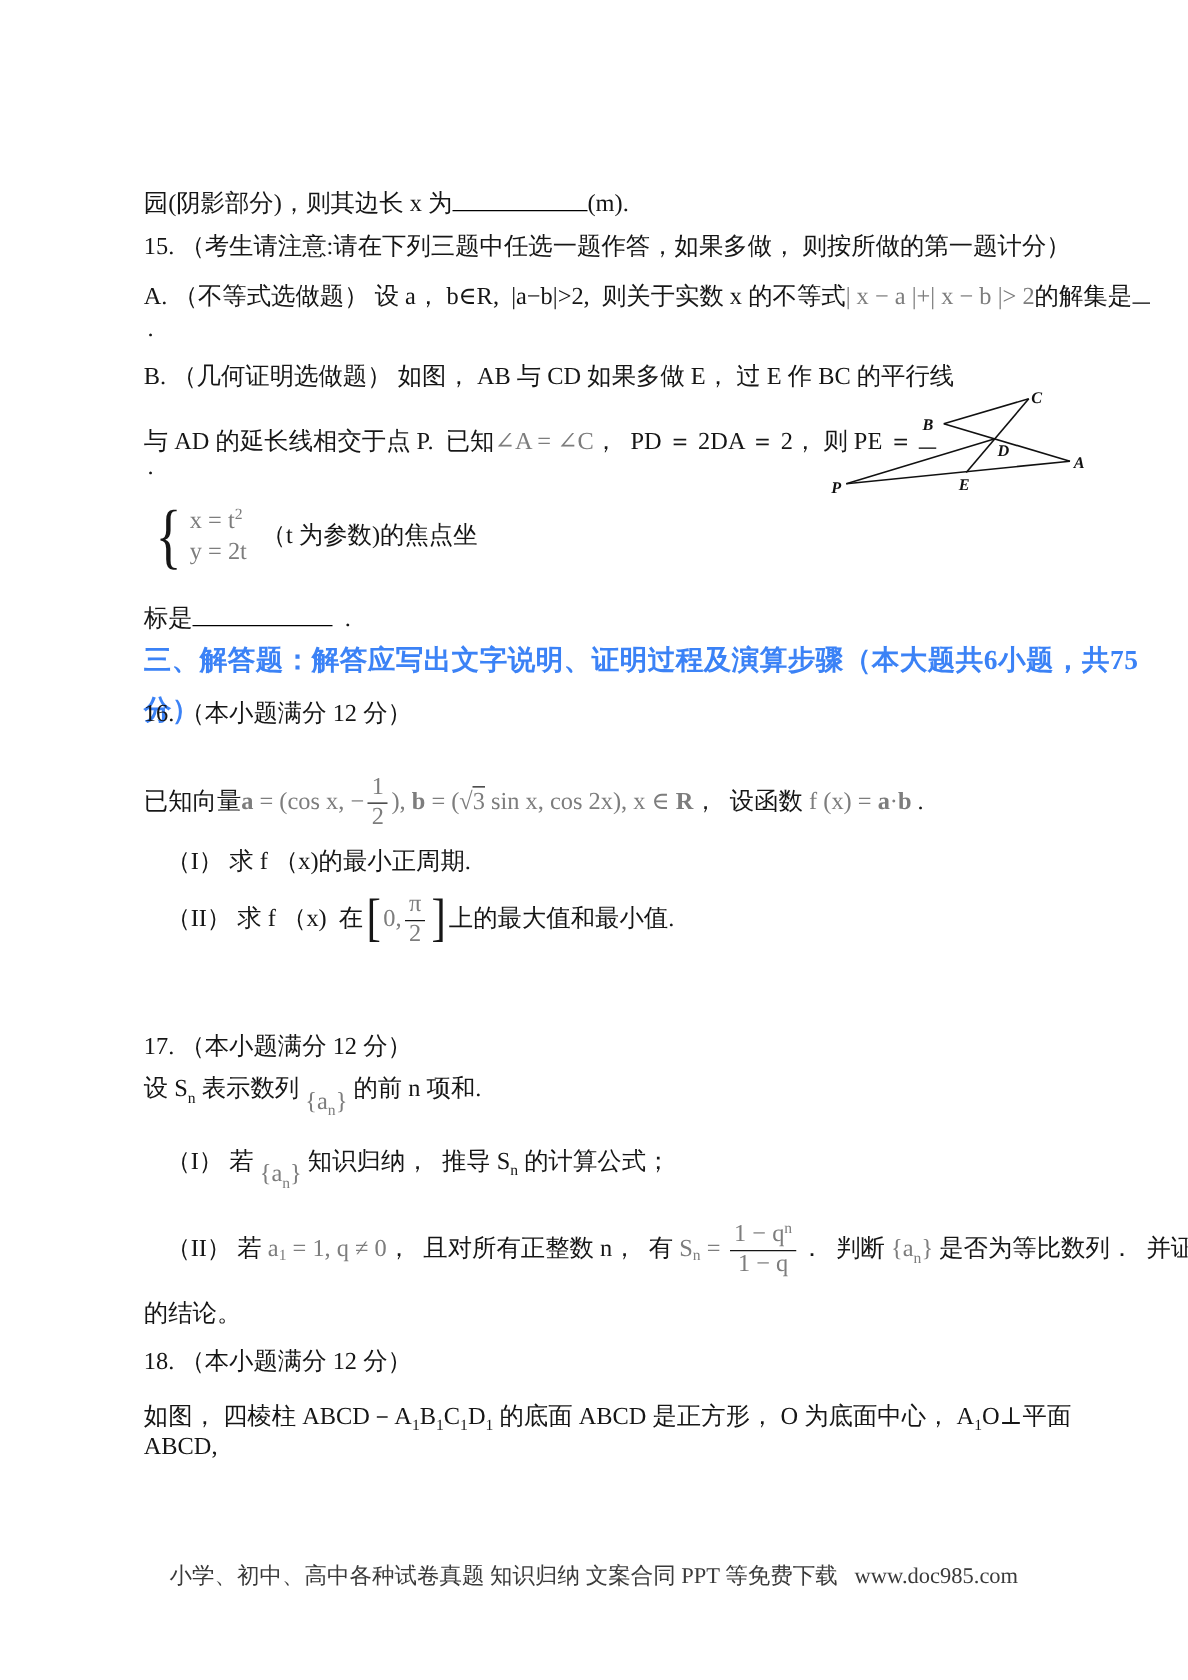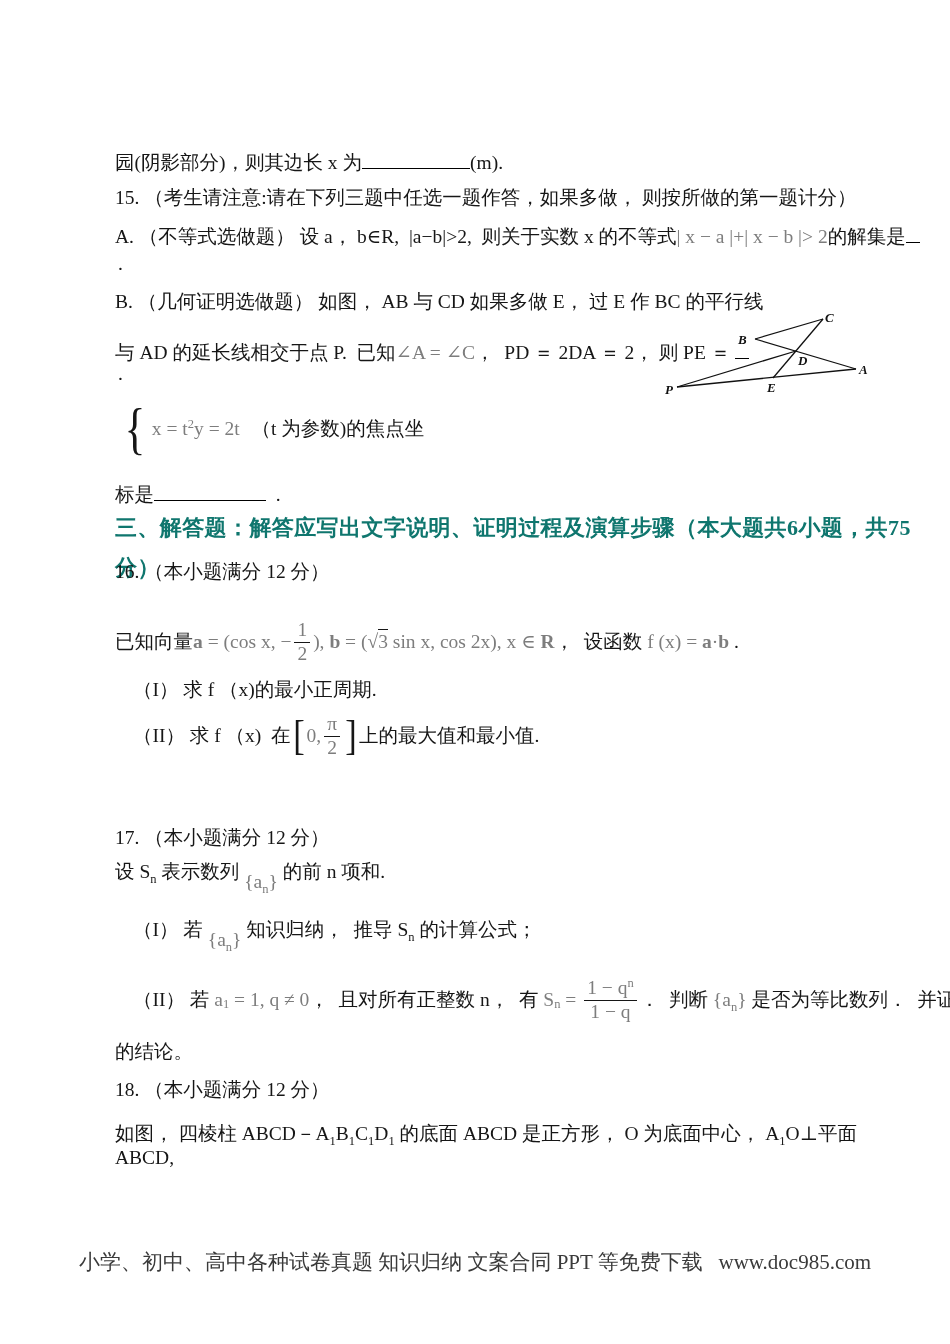--- a/index.html
+++ b/index.html
@@ -6,38 +6,38 @@
   body{
     width:950px;height:1344px;position:relative;background:#ffffff;
     font-family:"Liberation Serif","DejaVu Serif","DejaVu Sans",serif;
     color:#161616;font-size:19.5px;overflow:hidden;
   }
   .line{position:absolute;left:115px;white-space:pre;line-height:1.25;}
   .flexline{display:flex;align-items:center;}
   .indent{left:133px;}
   .dotline{left:118px;}
   .just{width:742px;white-space:normal;text-align:justify;text-align-last:justify;margin-top:12px;}
-  .head{font-weight:bold;font-size:22px;color:#0f766e;letter-spacing:0.4px;}
+  .head{font-weight:bold;font-size:22px;color:#3b82f6;letter-spacing:0.4px;}
   .m{}
   .bold{font-weight:bold;}
   .gray{color:#7d7d7d;}
   .sub{font-size:12.5px;position:relative;top:5px;}
   .sup{font-size:12.5px;position:relative;top:-7px;}
   .ovl{border-top:1.3px solid #161616;padding-top:0px;}
   .blank{display:inline-block;border-bottom:1.3px solid #000;height:1.02em;vertical-align:baseline;}
   .frac{display:inline-flex;flex-direction:column;align-items:center;vertical-align:middle;margin:0 3px;line-height:1.15;}
   .fr-n{display:block;border-bottom:1.3px solid #161616;padding:0 3px;}
   .fr-d{display:block;padding:0 3px;}
-  .stack{display:inline-flex;flex-direction:row;align-items:flex-start;line-height:1.3;margin:0 2px;}
+  .stack{display:inline-flex;flex-direction:column;align-items:flex-start;line-height:1.3;margin:0 2px;}
   .srow{display:block;}
   .brace{font-size:58px;font-weight:300;line-height:0.85;margin:0 1px 0 6px;transform:scaleX(0.75);}
   .bigbk{font-size:42px;font-weight:300;line-height:0.8;margin:0 1px;transform:scaleX(0.82);}
   .low{position:relative;top:10px;}
   svg text{font-family:"Liberation Serif","DejaVu Serif",serif;font-style:italic;font-weight:bold;font-size:13px;fill:#111;}
-  .footer{position:absolute;left:0;top:1248px;width:950px;text-align:center;font-size:21px;color:#3a3a3a;white-space:pre;}
+  .footer{position:absolute;left:0;top:1248px;width:950px;text-align:center;font-size:18px;color:#3a3a3a;white-space:pre;}
 </style>
 </head>
 <body>
 
 <div class="line" style="top:148px"><span>园(阴影部分)，则其边长 x 为</span><span class="blank" style="width: 108px;"></span><span>(m).</span></div>
 
 <div class="line" style="top:186px">15. （考生请注意:请在下列三题中任选一题作答，如果多做， 则按所做的第一题计分）</div>
 <div class="line" style="top:222px"><span>A. （不等式选做题） 设 a， b∈R,  |a−b|&gt;2,  则关于实数 x 的不等式</span><span class="m gray">| x − a |+| x − b |&gt; 2</span><span>的解集是</span><span class="blank" style="width: 14px;"></span></div>
 <div class="line dotline" style="top:252px">.</div>
 <div class="line" style="top:290px">B. （几何证明选做题） 如图， AB 与 CD 如果多做 E， 过 E 作 BC 的平行线</div>

